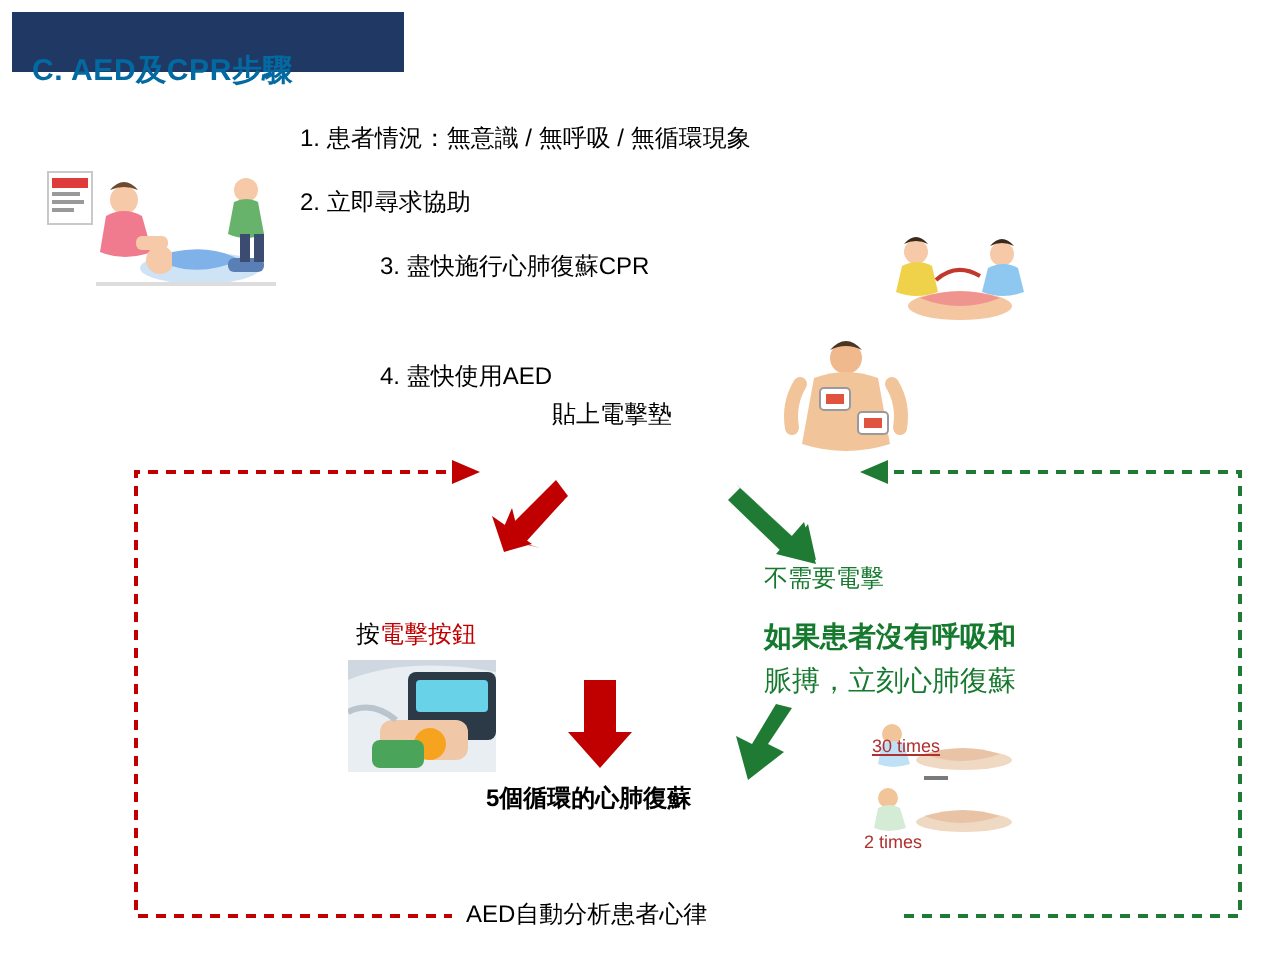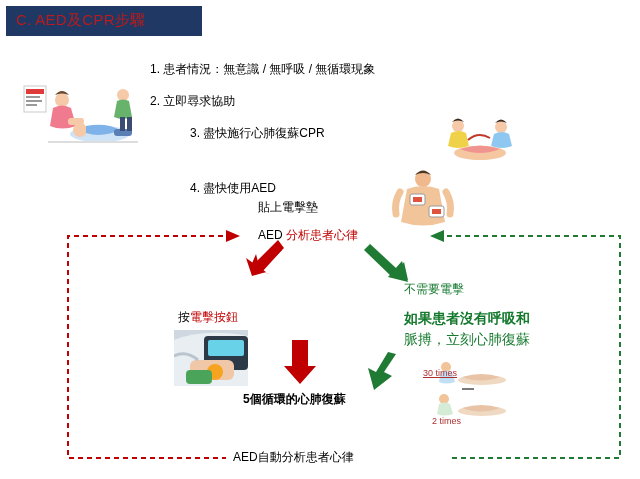--- a/index.html
+++ b/index.html
@@ -28,51 +28,51 @@
     left: 6px;
     top: 6px;
     width: 194px;
     height: 28px;
     background: #1f3864;
     border: 1px solid #1f3864;
   }
   .title-text {
     position: absolute;
     left: 16px;
-    top: 11px;
+    top: 26px;
     font-size: 15px;
-    font-weight: normal;
-    color: #b91c1c;
+    font-weight: bold;
+    color: #0369a1;
     letter-spacing: 0.3px;
     white-space: nowrap;
   }
 
   
   .txt {
     position: absolute;
     white-space: nowrap;
     color: #000000;
     font-size: 12px;
     line-height: 1.2;
   }
   .red   { color: #c00000; }
-  .darkgreen { color: #157a2e; margin-left: 22px; }
+  .darkgreen { color: #157a2e; }
 
   .line1 { left: 150px; top: 62px; }
   .line2 { left: 150px; top: 94px; }
   .line3 { left: 190px; top: 126px; }
   .line4 { left: 190px; top: 158px; margin-top: 23px; }
-  .line5 { left: 258px; top: 200px; text-align: center; }
+  .line5 { left: 276px; top: 200px; text-align: center; }
   .line6 { left: 258px; top: 228px; }
 
   .lbl-need    { left: 178px; top: 282px; }
   .lbl-press   { left: 178px; top: 310px; }
   .lbl-noneed  { left: 382px; top: 282px; }
   .lbl-note1   { left: 382px; top: 310px; font-size: 14px; font-weight: bold; }
-  .lbl-note2   { left: 382px; top: 332px; font-size: 14px; font-family: Liberation Serif, serif; }
+  .lbl-note2   { left: 382px; top: 332px; font-size: 14px; }
   .lbl-cycles  { left: 243px; top: 392px; font-weight: bold; }
   .lbl-auto    { left: 233px; top: 450px; }
 
   
   svg.overlay {
     position: absolute;
     left: 0; top: 0;
     width: 640px;
     height: 479px;
     pointer-events: none;
@@ -107,23 +107,20 @@
   <div class="title-bar"></div>
   <div class="title-text">C.  AED及CPR步驟</div>
 
   <div class="txt line1">1. 患者情況：無意識 / 無呼吸 / 無循環現象</div>
   <div class="txt line2">2. 立即尋求協助</div>
   <div class="txt line3">3. 盡快施行心肺復蘇CPR</div>
   <div class="txt line4">4. 盡快使用AED</div>
 
   <div class="txt line5">貼上電擊墊</div>
 
-  <div class="txt line6">
-    <span>AED </span><span class="red">分析患者心律</span>
-  </div>
 
 
   <div class="txt lbl-press">
     <span>按</span><span class="red">電擊按鈕</span>
   </div>
 
   <div class="txt lbl-noneed darkgreen">不需要電擊</div>
   <div class="txt lbl-note1 darkgreen">如果患者沒有呼吸和</div>
   <div class="txt lbl-note2 darkgreen">脈搏，立刻心肺復蘇</div>
 
@@ -209,21 +206,21 @@
 
       <circle cx="24" cy="41" r="5" fill="#f2c49a"></circle>
       <path d="M19 46 q6 -3 11 0 l3 10 q-9 3 -16 0z" fill="#d4ecd6"></path>
       <ellipse cx="62" cy="53" rx="24" ry="5" fill="#f0d9c3"></ellipse>
       <path d="M42 50 q20 -6 38 0 q-20 7 -38 0z" fill="#e9c3a6"></path>
 
       <rect x="42" y="30" width="12" height="2" fill="#7a7a7a"></rect>
     </svg>
   </div>
 
-  <div class="txt" style="left:423px; top:368px; font-size:9px; color:#b03030;text-decoration:underline;">30 times</div>
+  <div class="txt" style="left:436px; top:368px; font-size:9px; color:#b03030;text-decoration:underline;">30 times</div>
   <div class="txt" style="left:432px; top:416px; font-size:9px; color:#b03030;">2 times</div>
 
   <svg class="overlay" viewBox="0 0 640 479" xmlns="http://www.w3.org/2000/svg">
     <defs>
       <marker id="ah-red" markerWidth="7" markerHeight="7" refX="5" refY="3.5" orient="auto" markerUnits="strokeWidth">
         <path d="M0,0 L7,3.5 L0,7 z" fill="#c00000"></path>
       </marker>
       <marker id="ah-green" markerWidth="7" markerHeight="7" refX="5" refY="3.5" orient="auto" markerUnits="strokeWidth">
         <path d="M0,0 L7,3.5 L0,7 z" fill="#1f7a33"></path>
       </marker>

